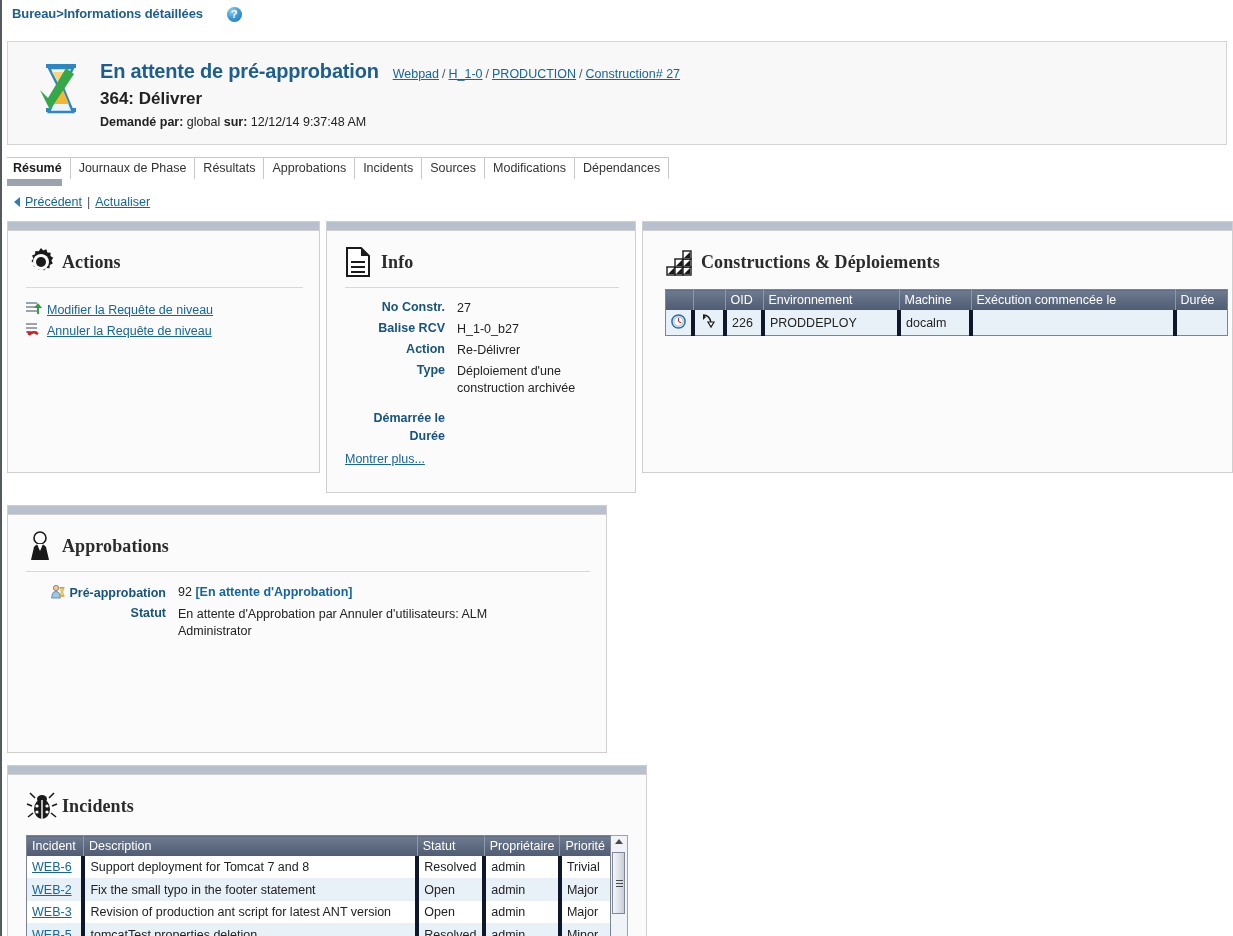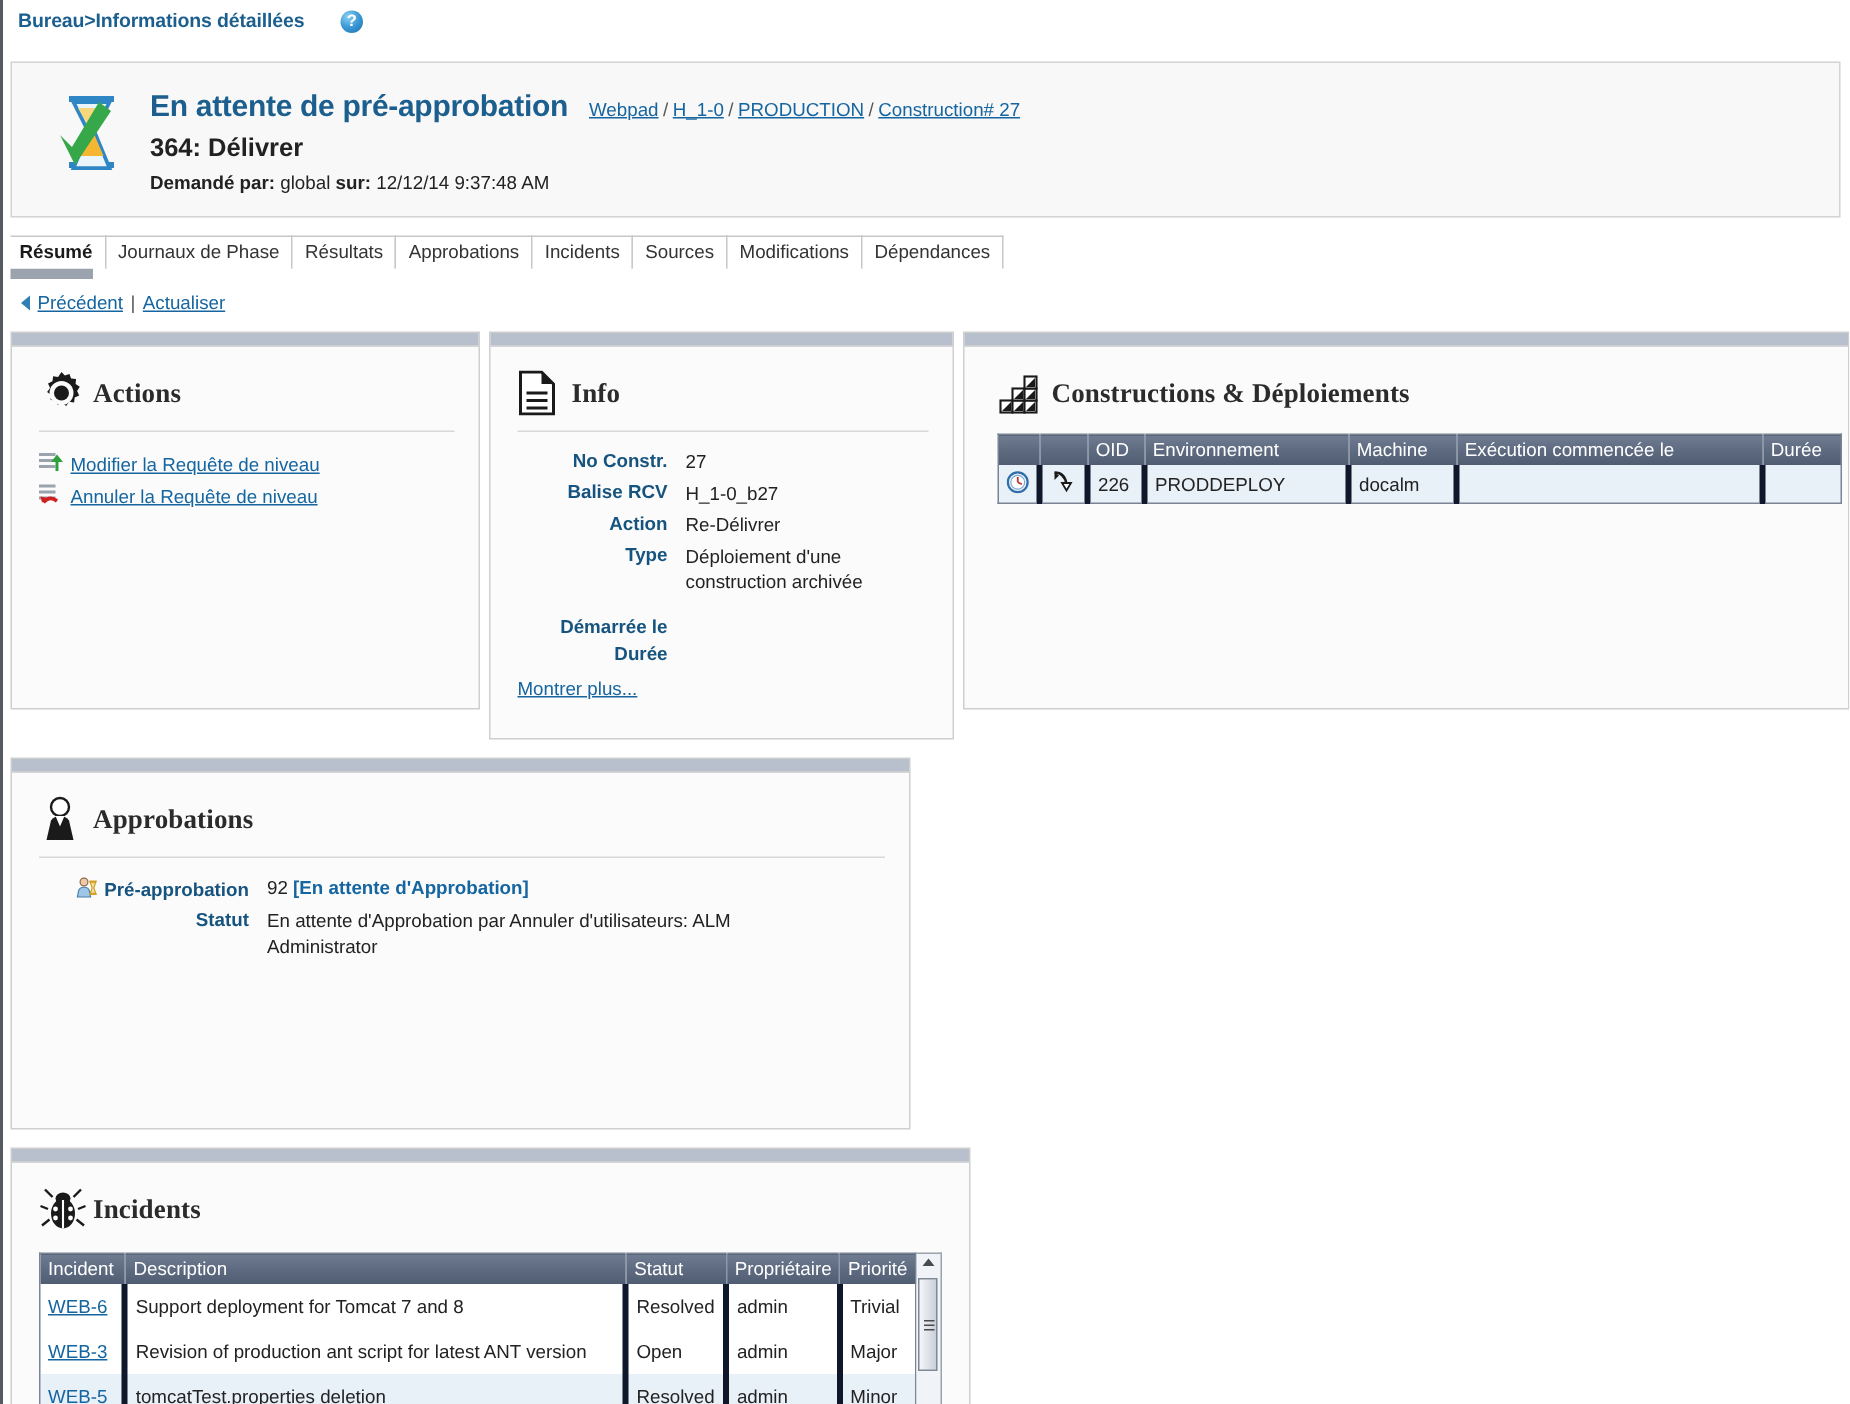--- a/index.html
+++ b/index.html
@@ -568,20 +568,27 @@
               </tr>
             </thead>
             <tbody>
               <tr class="r-even">
                 <td><a>WEB-6</a></td>
                 <td>Support deployment for Tomcat 7 and 8</td>
                 <td>Resolved</td>
                 <td>admin</td>
                 <td style="border-right:none;">Trivial</td>
               </tr>
+              <tr class="r-odd">
+                <td><a>WEB-2</a></td>
+                <td>Fix the small typo in the footer statement</td>
+                <td>Open</td>
+                <td>admin</td>
+                <td style="border-right:none;">Major</td>
+              </tr>
               <tr class="r-even">
                 <td><a>WEB-3</a></td>
                 <td style="max-width:337px;">Revision of production ant script for latest ANT version</td>
                 <td>Open</td>
                 <td>admin</td>
                 <td style="border-right:none;">Major</td>
               </tr>
               <tr class="r-odd">
                 <td><a>WEB-5</a></td>
                 <td>tomcatTest.properties deletion</td>

